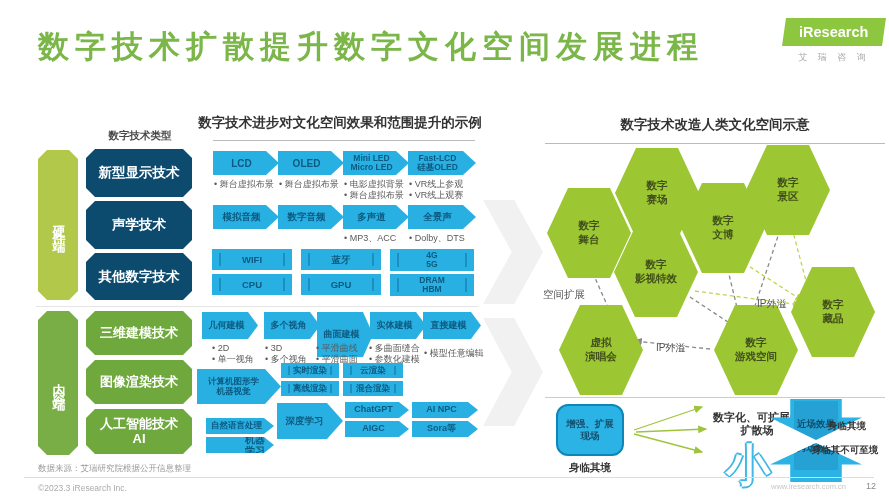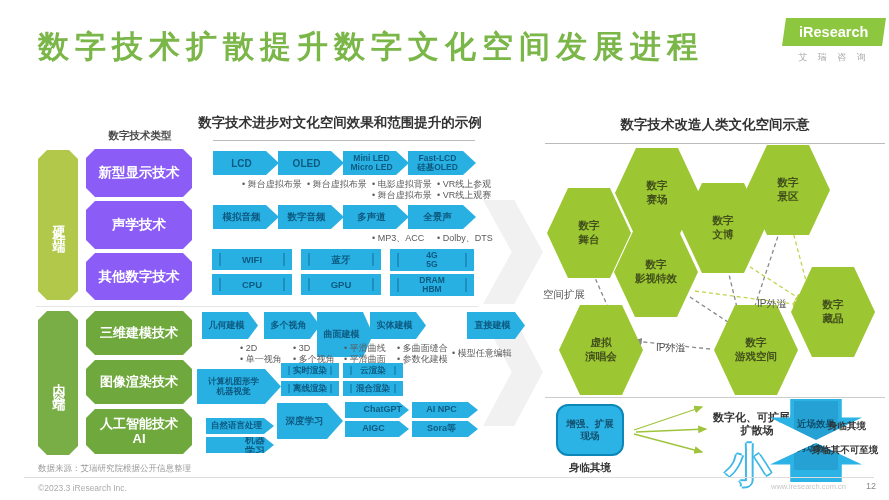--- a/index.html
+++ b/index.html
@@ -4,38 +4,38 @@
 <style>
   html,body{margin:0;padding:0;background:#fff;}
   .canvas{position:relative;width:889px;height:500px;background:#fff;overflow:hidden;
           font-family:"Liberation Sans","DejaVu Sans",sans-serif;}
   .abs{position:absolute;}
   
   .gbox{position:absolute;display:flex;flex-direction:column;align-items:center;justify-content:center;
         color:#fff;font-weight:bold;text-align:center;line-height:1.15;
         clip-path:polygon(9px 0,calc(100% - 9px) 0,100% 9px,100% calc(100% - 9px),
                           calc(100% - 9px) 100%,9px 100%,0 calc(100% - 9px),0 9px);}
-  .hwbox{background:#8b5cf6;}
+  .hwbox{background:#0c4a6e;}
   .ctbox{background:#6fa83c;}
   .sidebar-hw{background:#b1c84b;}
   .sidebar-ct{background:#79ad45;}
   .vtext{writing-mode:vertical-rl;letter-spacing:7px;color:#fff;font-weight:bold;font-size:13px;}
   
   .arrow{position:absolute;background:#29b0e3;display:flex;flex-direction:column;align-items:center;justify-content:center;
          color:#0d5a80;font-weight:bold;text-align:center;line-height:1.1;box-sizing:border-box;padding-right:9px;
          clip-path:polygon(0 0,calc(100% - 13px) 0,100% 50%,calc(100% - 13px) 100%,0 100%);}
   .arrow-sm{clip-path:polygon(0 0,calc(100% - 10px) 0,100% 50%,calc(100% - 10px) 100%,0 100%);padding-right:7px;}
   .arrow-lg{clip-path:polygon(0 0,calc(100% - 16px) 0,100% 50%,calc(100% - 16px) 100%,0 100%);padding-right:11px;}
   
   .chip{position:absolute;background:#29b0e3;display:flex;flex-direction:column;align-items:center;justify-content:center;
         color:#0d5a80;font-weight:bold;text-align:center;line-height:1.05;}
   .chip::before,.chip::after{content:"";position:absolute;top:18%;height:64%;width:2px;background:rgba(10,80,125,.35);}
   .chip::before{left:7px;} .chip::after{right:7px;}
   
-  .bullets{position:absolute;font-size:9px;color:#5a5a5a;line-height:11px;text-align:left;margin-left:28px;}
+  .bullets{position:absolute;font-size:9px;color:#5a5a5a;line-height:11px;text-align:left;}
   .bullets div::before{content:"• ";}
   
   .hex{position:absolute;width:84px;height:90px;background:#9cc632;
        clip-path:polygon(25% 0,75% 0,100% 50%,75% 100%,25% 100%,0 50%);
        display:flex;flex-direction:column;align-items:center;justify-content:center;
        color:#41501b;font-weight:bold;font-size:10.5px;line-height:1.3;text-align:center;}
   
   .chev{position:absolute;background:#f1f1f1;
         clip-path:polygon(0 0,52% 0,100% 50%,52% 100%,0 100%,48% 50%);}
   .hr{position:absolute;background:#bbb;height:1px;}
@@ -169,21 +169,21 @@
   </div>
   <div class="arrow arrow-sm" style="left:264px;top:312px;width:56px;height:27px;font-size:9px;">
     <span>多个视角</span>
   </div>
   <div class="arrow arrow-sm" style="left:317px;top:312px;width:56px;height:45px;font-size:9px;">
     <span>曲面建模</span>
   </div>
   <div class="arrow arrow-sm" style="left:370px;top:312px;width:56px;height:27px;font-size:9px;">
     <span>实体建模</span>
   </div>
-  <div class="arrow arrow-sm" style="left:423px;top:312px;width:58px;height:27px;font-size:9px;margin-left:44px;">
+  <div class="arrow arrow-sm" style="left:423px;top:312px;width:58px;height:27px;font-size:9px;">
     <span>直接建模</span>
   </div>
   <div class="bullets" style="left:212px;top:343px;width:52px;">
     <div>2D</div>
     <div>单一视角</div>
   </div>
   <div class="bullets" style="left:265px;top:343px;width:52px;">
     <div>3D</div>
     <div>多个视角</div>
   </div>
@@ -218,21 +218,21 @@
 
   <div class="arrow arrow-sm" style="left:206px;top:418px;width:68px;height:16px;font-size:8.5px;">
     <span>自然语言处理</span>
   </div>
   <div class="arrow arrow-sm" style="left:206px;top:437px;width:68px;height:16px;font-size:10px;padding-left:37px;">
     <span>机器学习</span>
   </div>
   <div class="arrow arrow-lg" style="left:277px;top:403px;width:66px;height:36px;font-size:9.5px;">
     <span>深度学习</span>
   </div>
-  <div class="arrow arrow-sm" style="left:345px;top:402px;width:64px;height:16px;font-size:9px;align-items:flex-end;">
+  <div class="arrow arrow-sm" style="left:345px;top:402px;width:64px;height:16px;font-size:9px;">
     <span>ChatGPT</span>
   </div>
   <div class="arrow arrow-sm" style="left:412px;top:402px;width:66px;height:16px;font-size:9px;">
     <span>AI NPC</span>
   </div>
   <div class="arrow arrow-sm" style="left:345px;top:421px;width:64px;height:16px;font-size:9px;">
     <span>AIGC</span>
   </div>
   <div class="arrow arrow-sm" style="left:412px;top:421px;width:66px;height:16px;font-size:9px;">
     <span>Sora等</span>

